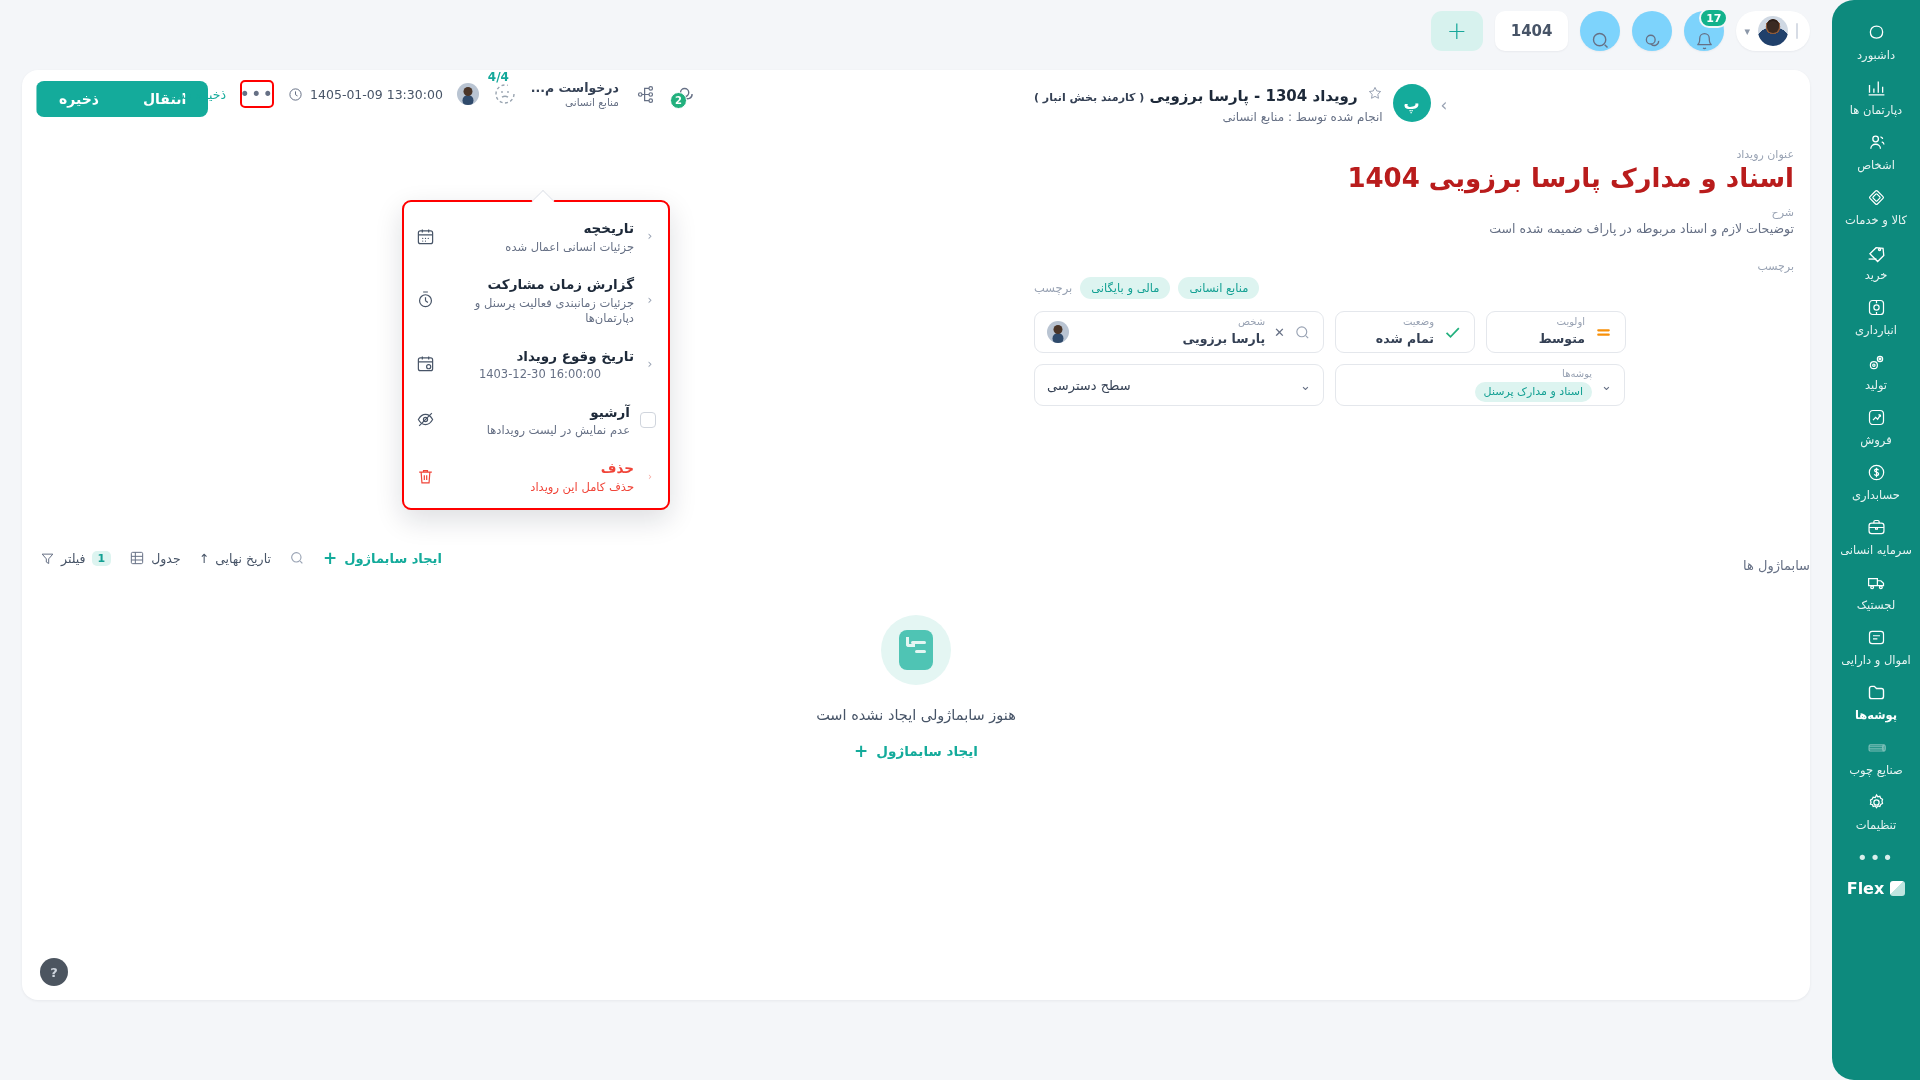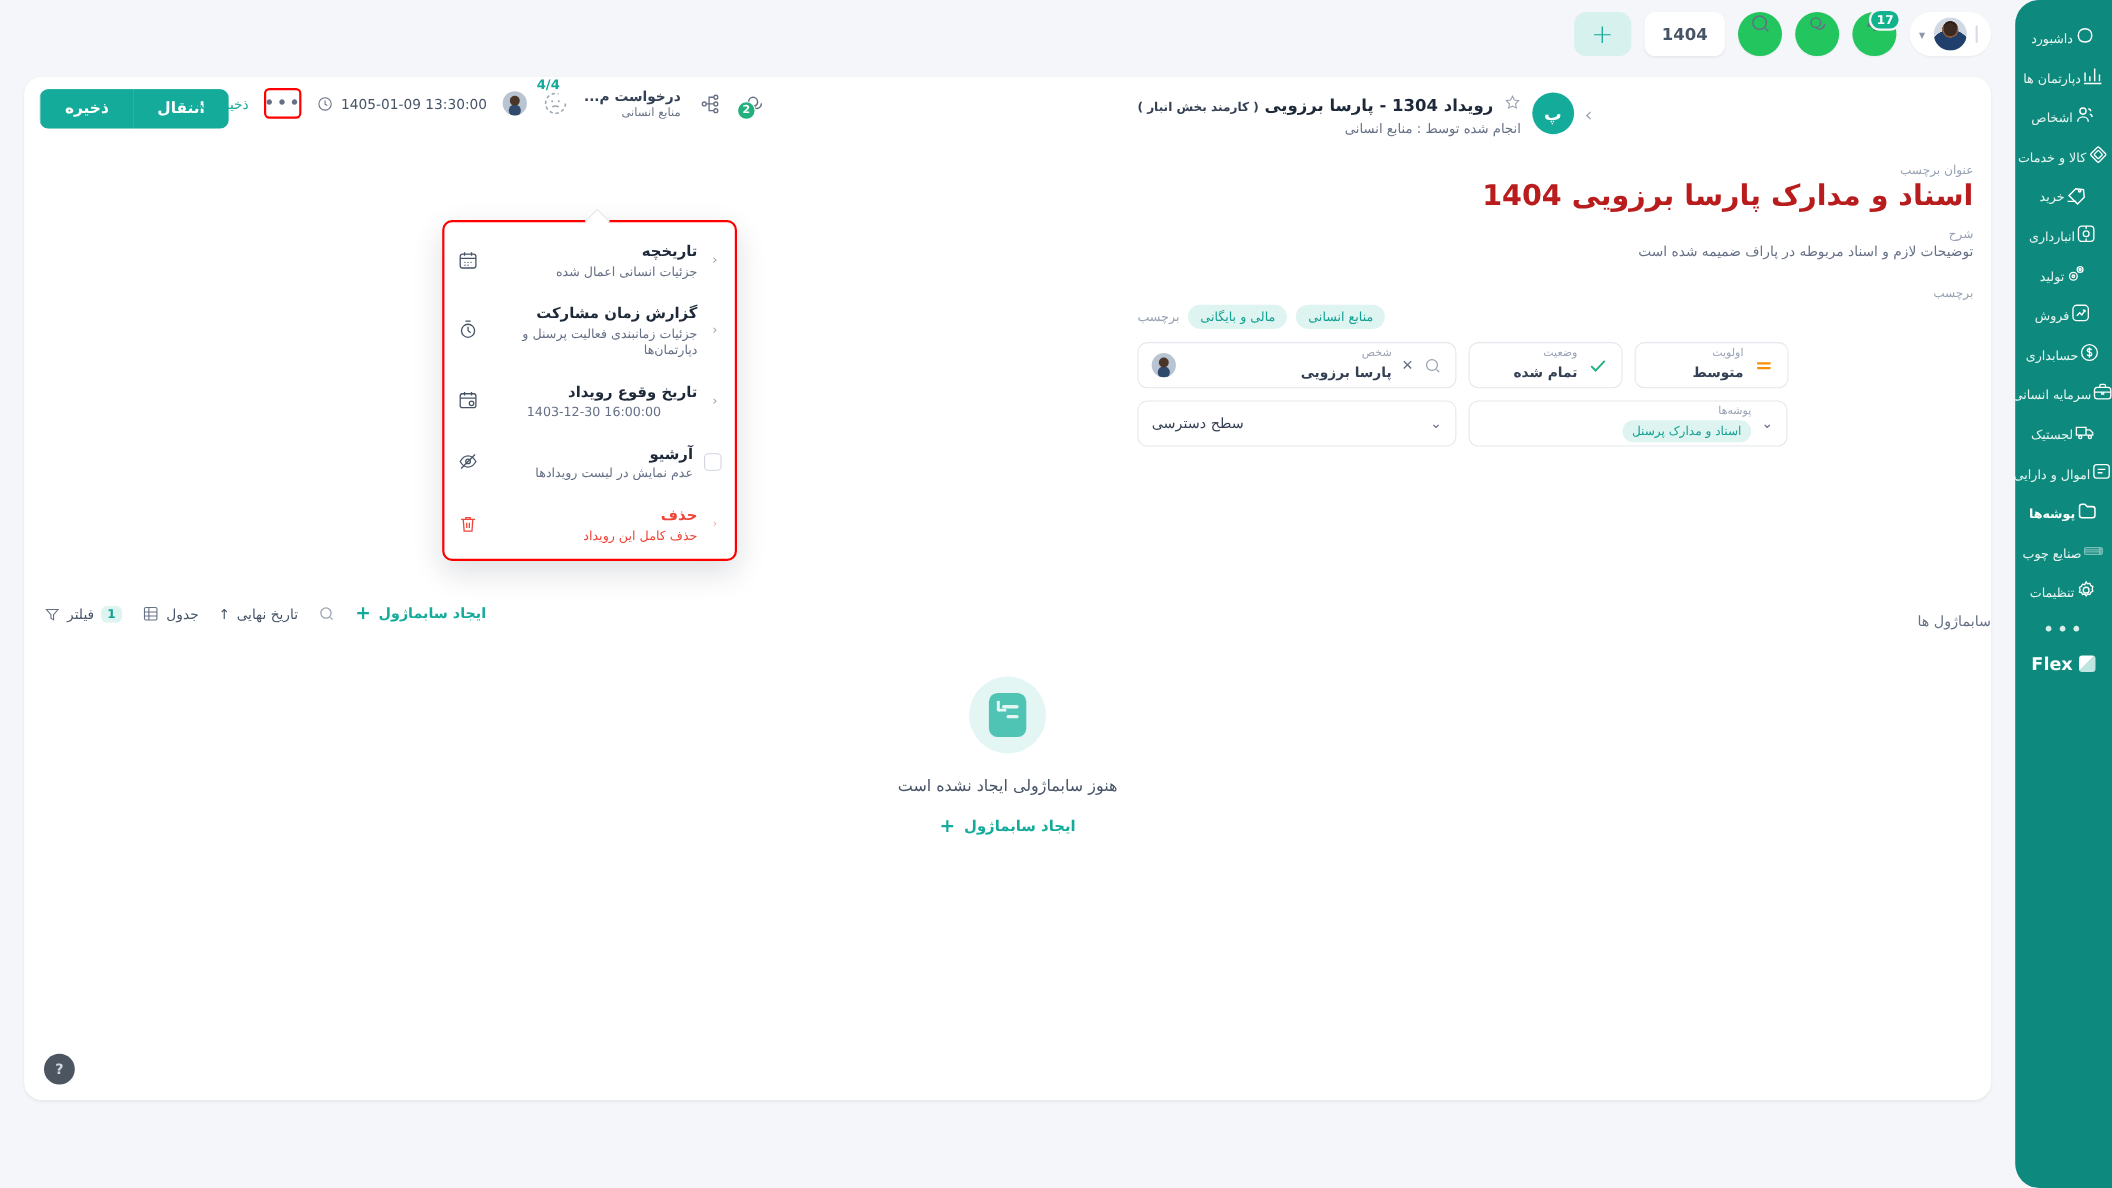--- a/index.html
+++ b/index.html
@@ -17,21 +17,21 @@
     width: 88px; height: 1080px;
     background: #0d8a7d;
     border-radius: 22px 0 0 22px;
     display: flex; flex-direction: column;
     align-items: center;
     padding-top: 14px;
     overflow: hidden;
   }
   .sb-item {
     width: 88px;
-    display: flex; 
+    display: flex; flex-direction: column;
     align-items: center; justify-content: center;
     padding: 7px 2px 7px;
     cursor: pointer;
     position: relative;
   }
   .sb-item .sb-ico { height: 22px; display:flex; align-items:center; justify-content:center; }
   .sb-item .sb-ico svg { display:block; }
   .sb-label {
     color: #e7f4f2;
     font-size: 11.5px;
@@ -76,21 +76,21 @@
   .avatar-img::after{
     content:""; position:absolute; left:50%; top:16%;
     width:12px;height:12px;border-radius:50%;
     background:#3a2a22; transform:translateX(-50%);
     box-shadow: 0 -2px 0 0 #2a1d17;
   }
   .chev-dn { color:#8b97a8; font-size:11px; }
 
   .tb-circle {
     width:40px;height:40px;border-radius:50%;
-    background:#22c55e; display:flex;align-items:flex-start;justify-content:center;
+    background:#7dd3fc; display:flex;align-items:flex-end;justify-content:center;
     position:relative; cursor:pointer;
     box-shadow: 0 1px 2px rgba(16,24,40,.05);
   }
   .badge-top {
     position:absolute; top:-3px; right:-4px;
     min-width:20px;height:20px;padding:0 5px;
     border-radius:10px; background:#12b28c; color:#fff;
     font-size:11px; font-weight:700;
     display:flex;align-items:center;justify-content:center;
     border:2px solid #f4f6f9;
@@ -480,21 +480,21 @@
             <span class="dt-title">
               <span>رویداد 1304 - پارسا برزویی</span>
               <span class="paren">( کارمند بخش انبار )</span>
             </span>
           </span>
           <span class="dt-sub" style="display:block">انجام شده توسط : منابع انسانی</span>
         </span>
       </div>
 
       <div style="margin-top:22px">
-        <div class="lbl-sm">عنوان برچسب</div>
+        <div class="lbl-sm">عنوان رویداد</div>
         <div class="dt-ev-title">اسناد و مدارک پارسا برزویی 1404</div>
       </div>
 
       <div style="margin-top:13px">
         <div class="lbl-sm">شرح</div>
         <div class="dt-desc">توضیحات لازم و اسناد مربوطه در پاراف ضمیمه شده است</div>
       </div>
 
       <div style="margin-top:24px">
         <div class="lbl-sm">برچسب</div>

